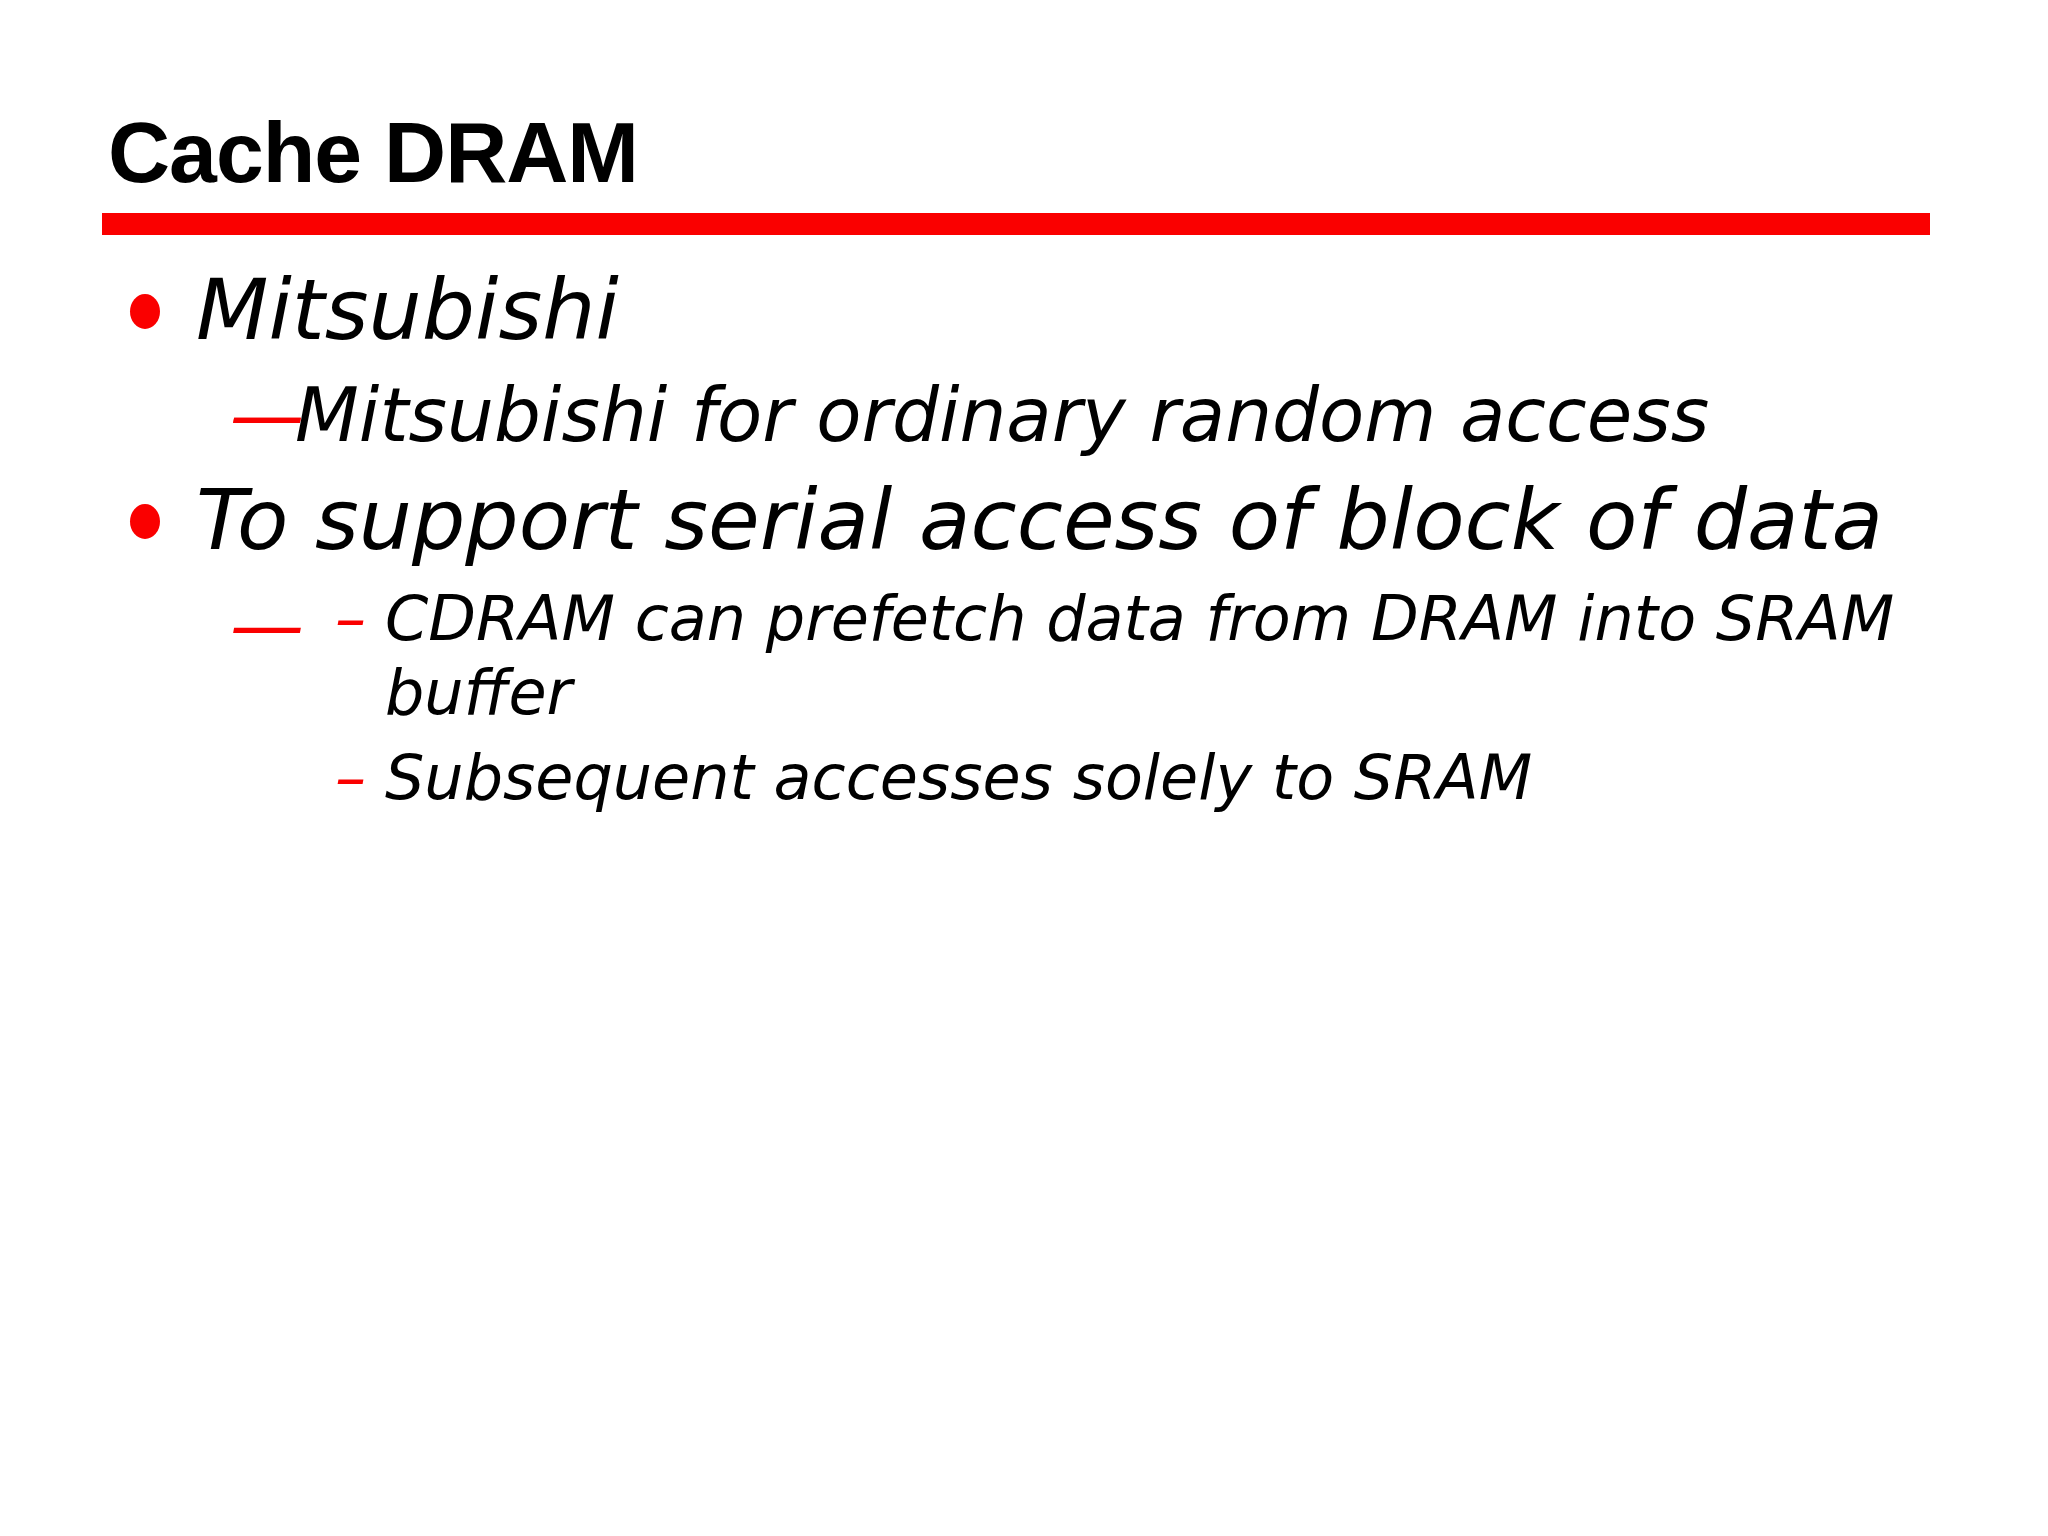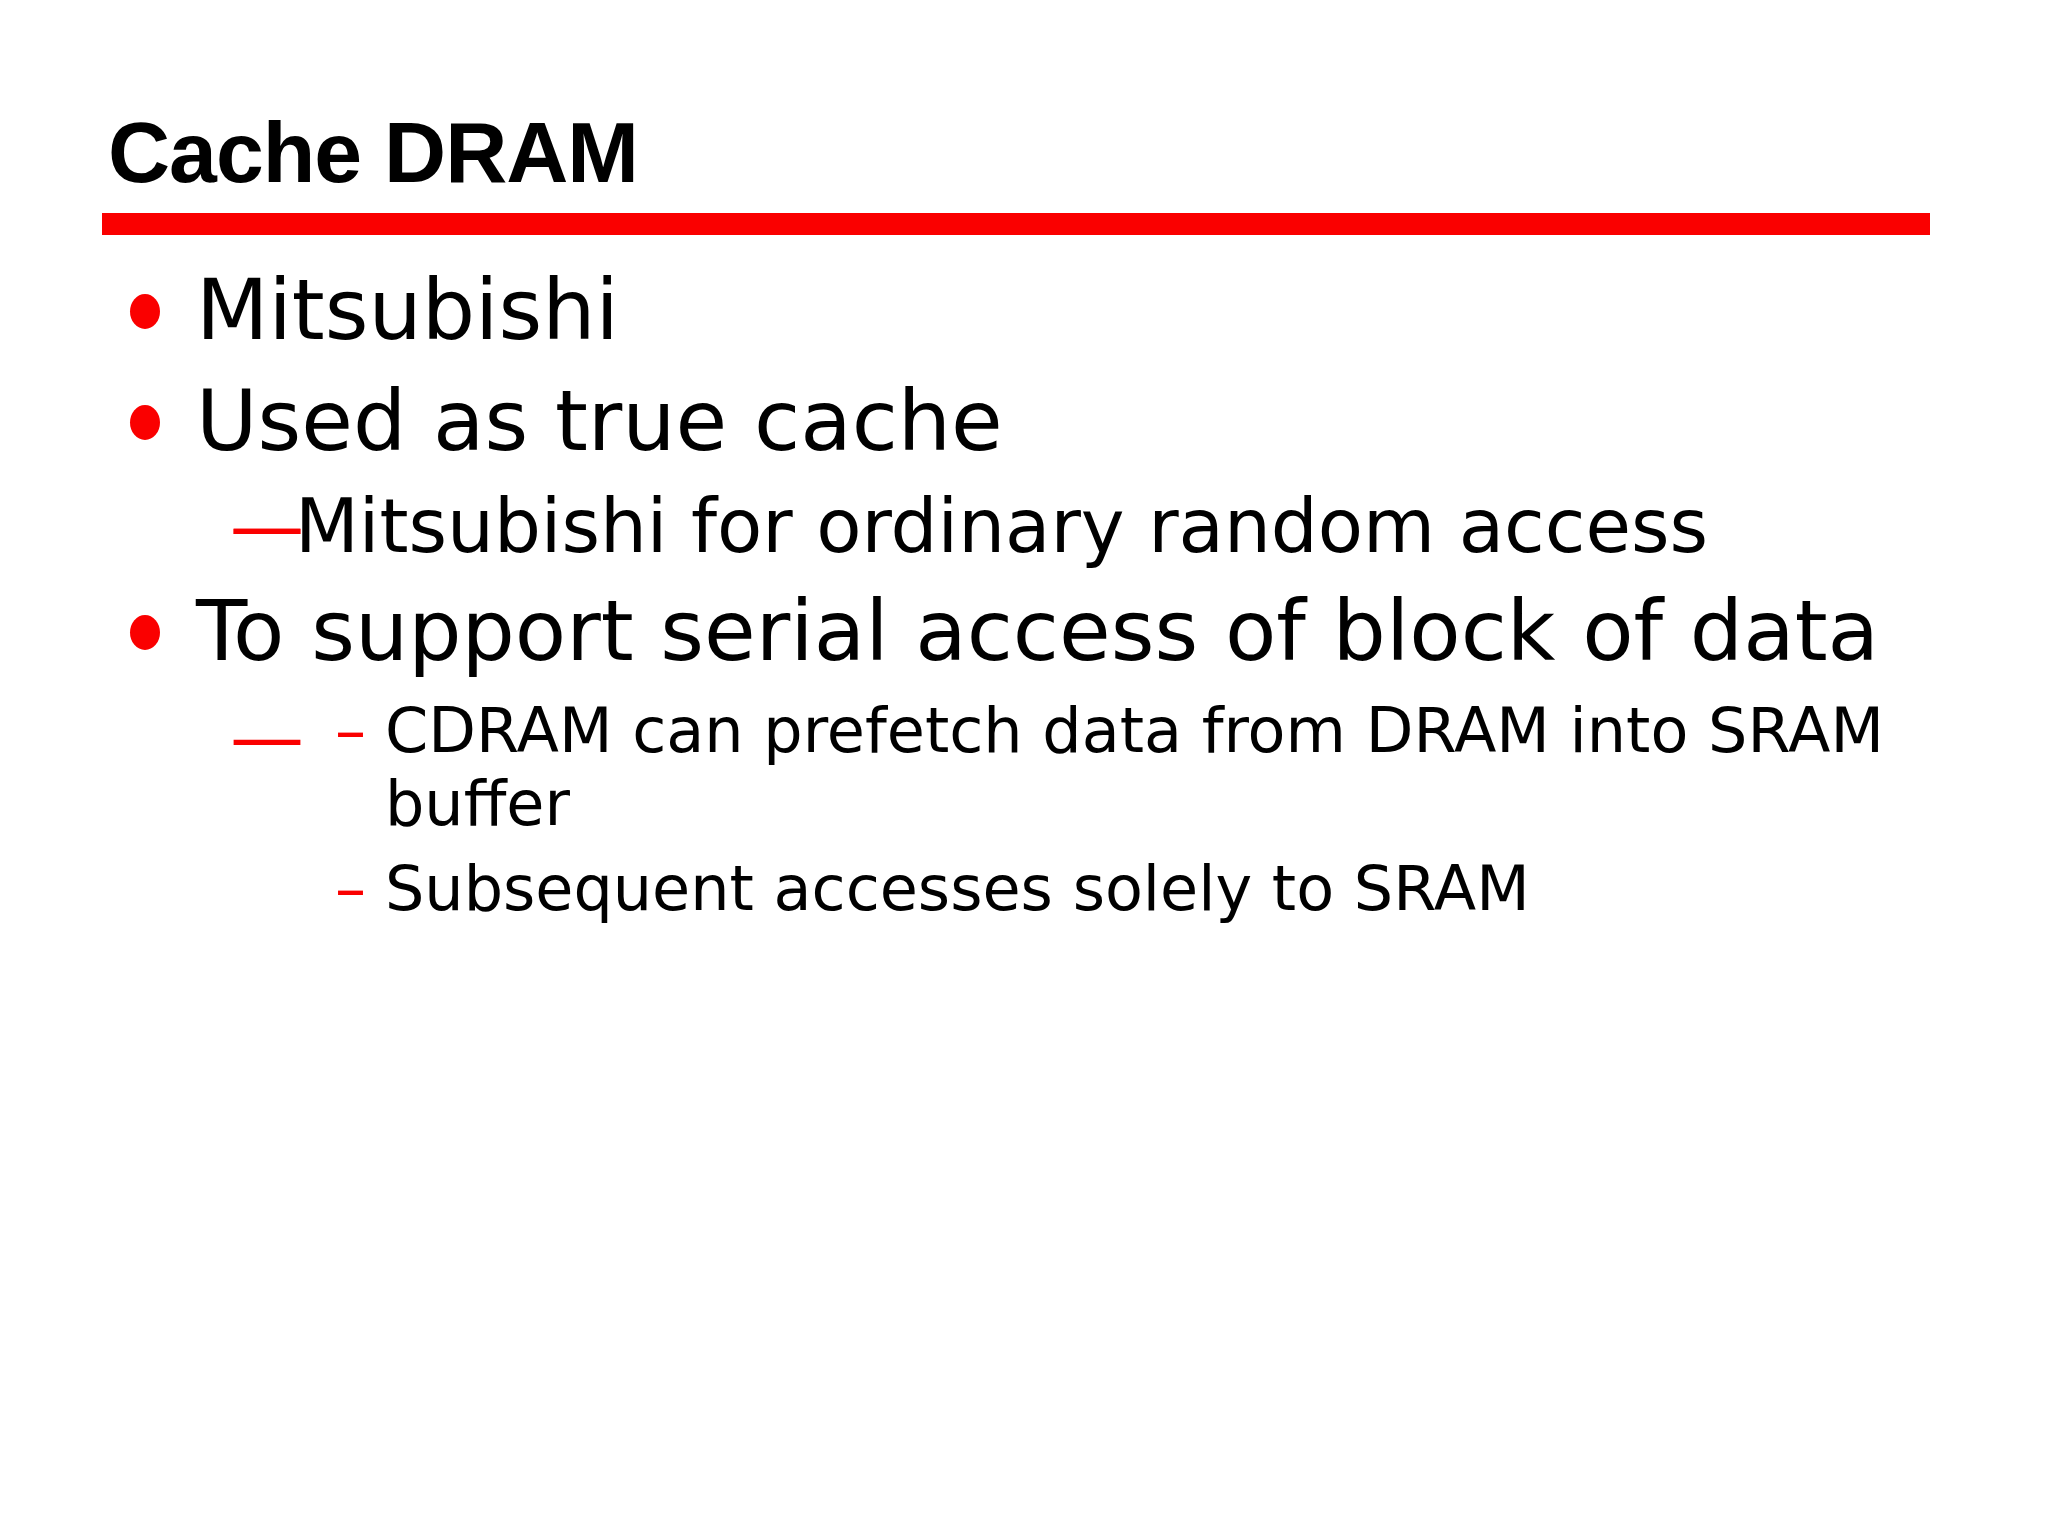--- a/index.html
+++ b/index.html
@@ -33,20 +33,21 @@
     background: var(--accent, #fa0000);
     margin-top: 14px;
   }
   .bullets {
     margin-top: 26px;
   }
   .item {
     position: relative;
     line-height: 1.18;
     margin-bottom: 12px;
+    font-style: italic;
   }
   .item .txt { color: var(--text, #000000); }
   .l1 {
     font-size: 84px;
     padding-left: 94px;
   }
   .l1 .dot {
     position: absolute;
     left: 28px;
     top: 33px;
@@ -75,21 +76,20 @@
   }
 </style>
 </head>
 <body>
 
 <div class="slide">
   <h1 class="title">Cache DRAM</h1>
   <div class="title-underline"></div>
   <div class="bullets" id="bullets">
       <div class="item l1"><span class="dot"></span><span class="txt">Mitsubishi</span></div>
-      <div class="item l1"><span class="dot"></span><span class="txt">Used as true cache</span></div>
       <div class="item l2"><span class="dash">—</span></div>
       <div class="item l2"><span class="dash">—</span><span class="txt">Mitsubishi for ordinary random access</span></div>
       <div class="item l1"><span class="dot"></span><span class="txt">To support serial access of block of data</span></div>
       <div class="item l2"><span class="dash">—</span></div>
       <div class="item l3"><span class="dash">–</span><span class="txt">CDRAM can prefetch data from DRAM into SRAM buffer</span></div>
       <div class="item l3"><span class="dash">–</span><span class="txt">Subsequent accesses solely to SRAM</span></div>
     </div>
 </div>
 
 </body></html>

